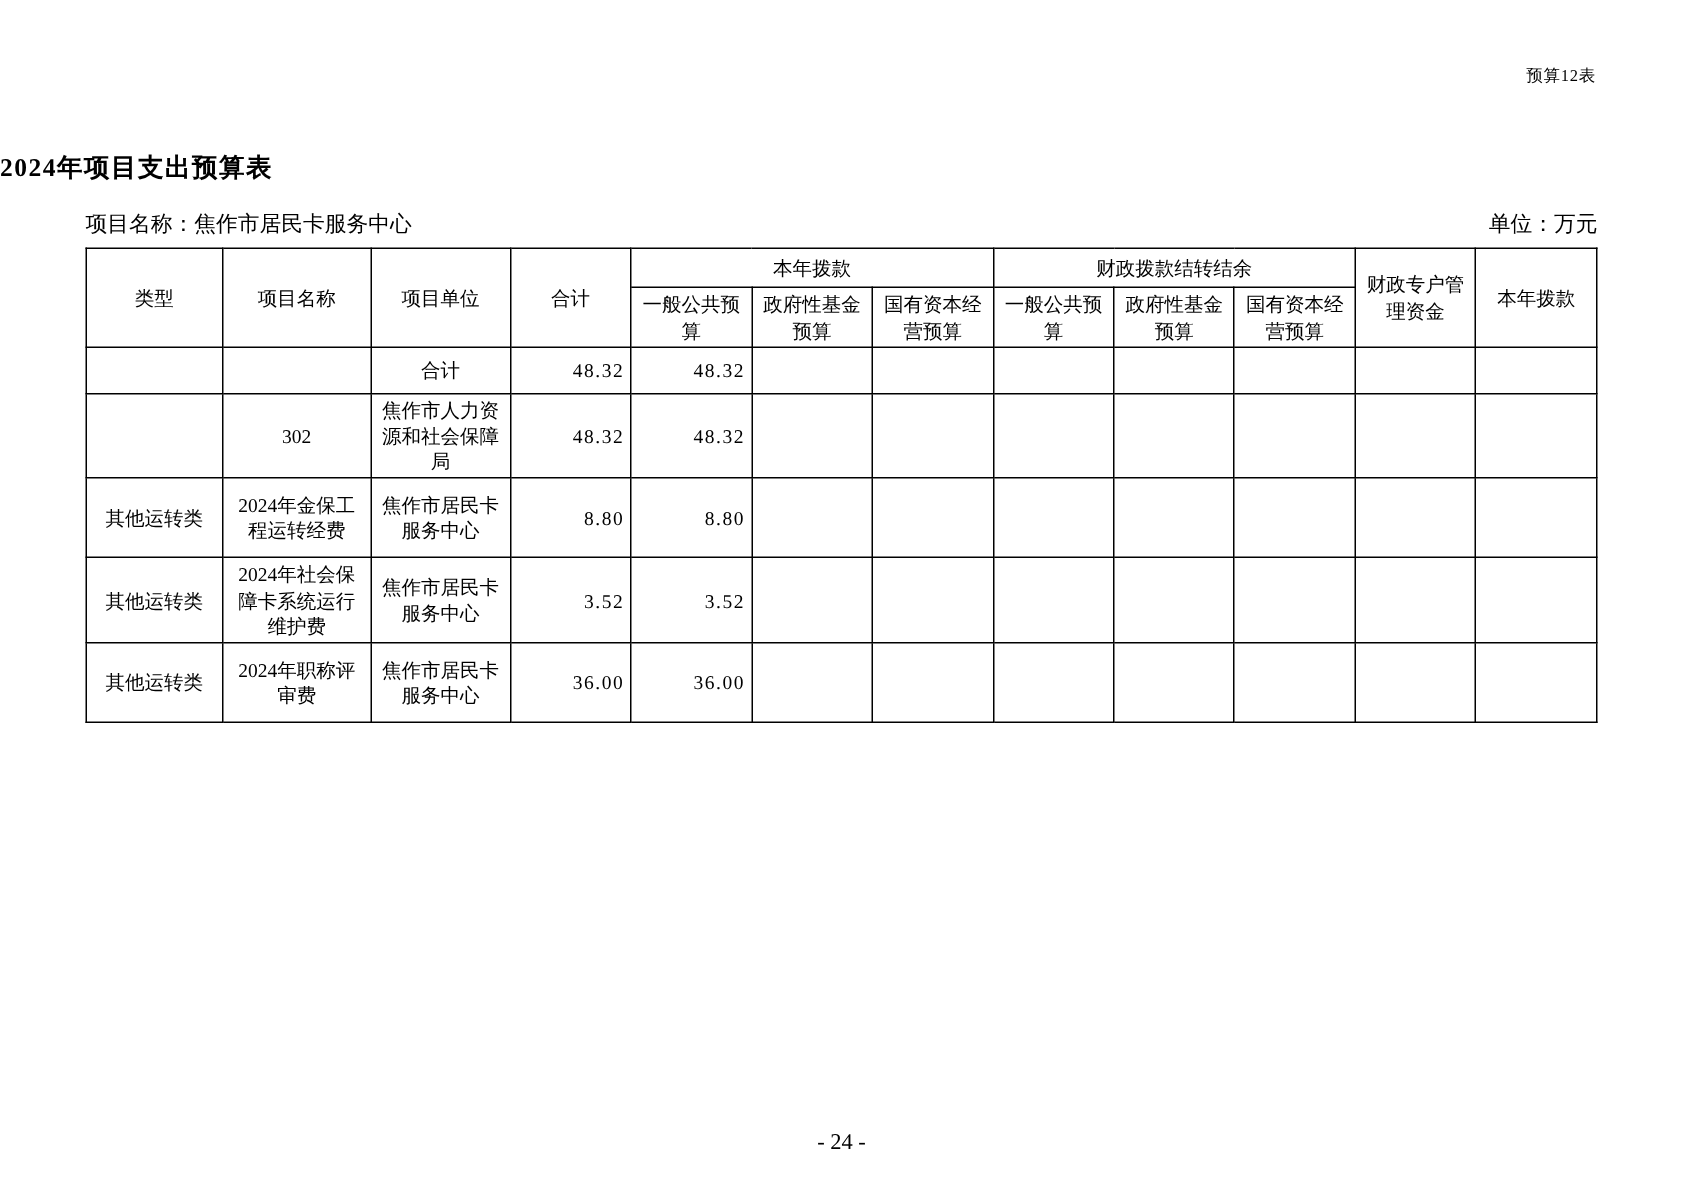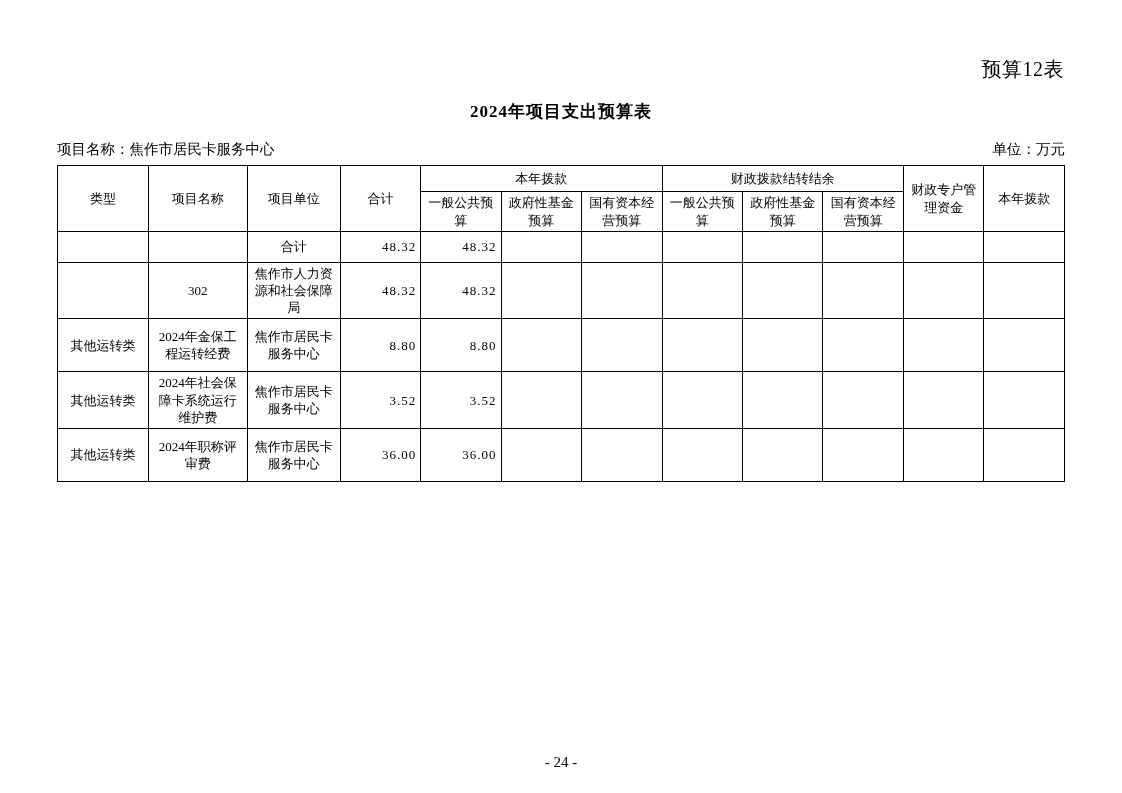--- a/index.html
+++ b/index.html
@@ -16,31 +16,31 @@
     overflow: hidden;
   }
   .page {
     position: relative;
     width: 1122px;
     height: 793px;
     box-sizing: border-box;
   }
   .corner-label {
     position: absolute;
-    top: 56px;
+    top: 43px;
     right: 58px;
-    font-size: 20px;
+    font-size: 11px;
     letter-spacing: 0.5px;
   }
   .doc-title {
     position: absolute;
     top: 100px;
     left: 0;
     width: 1122px;
-    text-align: center;
+    text-align: left;
     font-size: 17px;
     font-weight: bold;
     letter-spacing: 1px;
   }
   .meta-row {
     position: absolute;
     top: 140px;
     left: 57px;
     width: 1008px;
     font-size: 14.5px;

